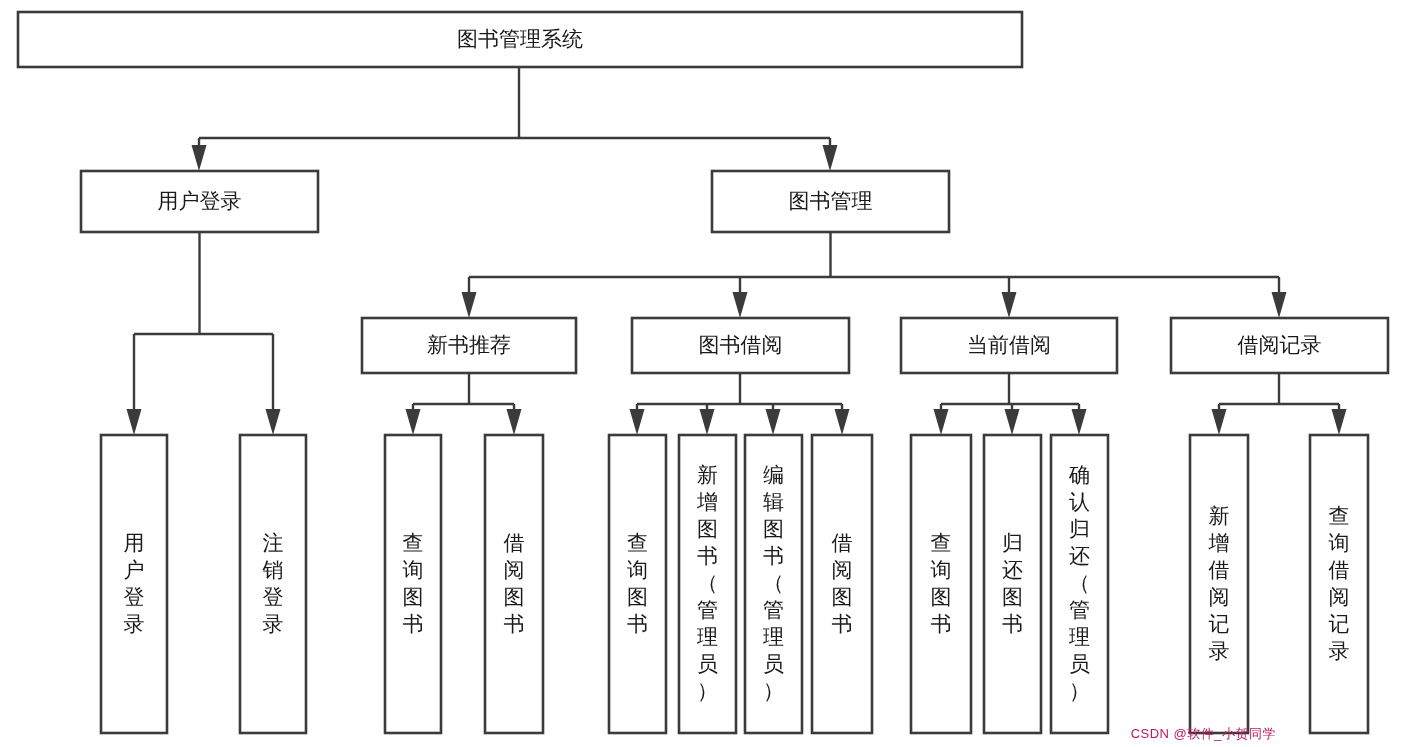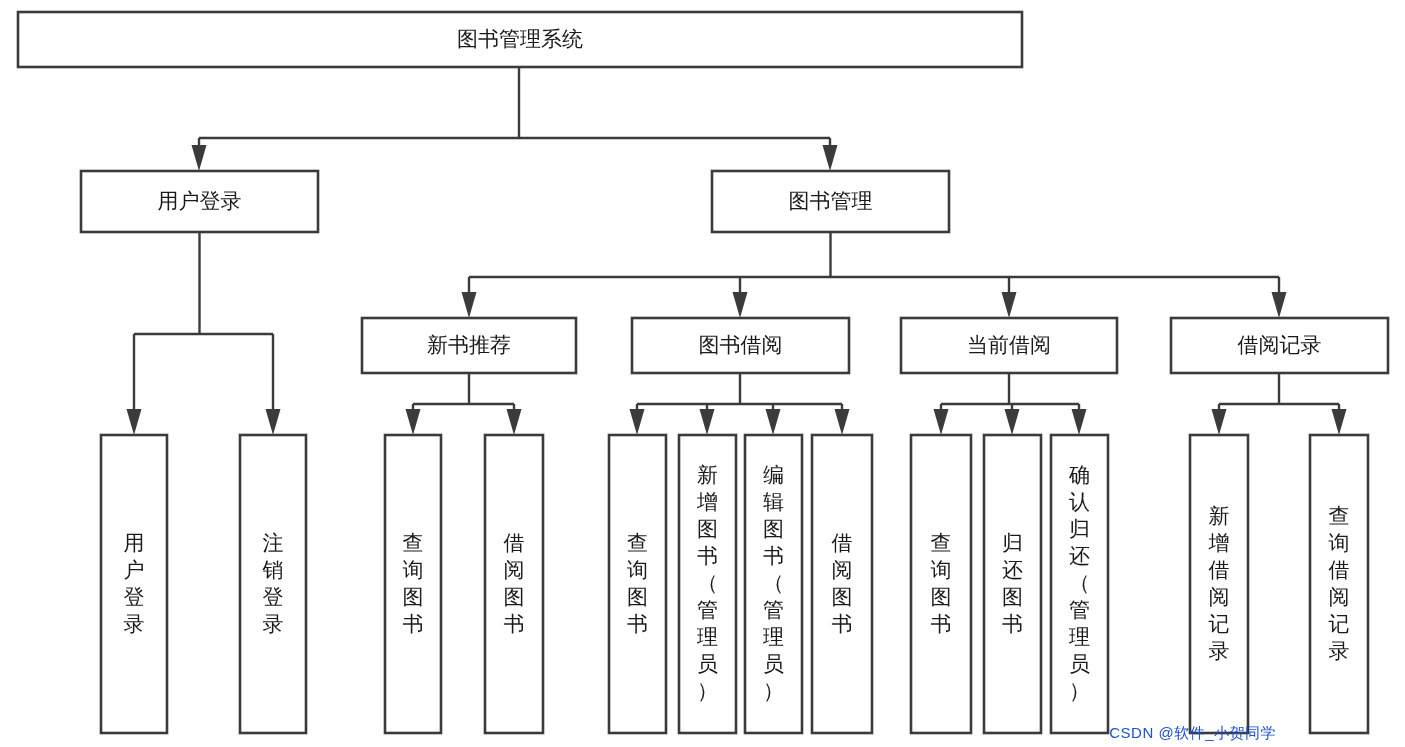--- a/index.html
+++ b/index.html
@@ -51,22 +51,22 @@
     font-family: "Liberation Sans", "DejaVu Sans", sans-serif;
     font-size: 21px;
     fill: #1a1a1a;
     text-anchor: middle;
   }
   .watermark {
     position: absolute;
     right: 8px;
     bottom: 4px;
     font-family: "Liberation Sans", "DejaVu Sans", sans-serif;
-    font-size: 15px;
-    color: #1d4ed8;
+    font-size: 13px;
+    color: #be185d;
     white-space: nowrap;
     letter-spacing: 0.5px;
   }
 </style>
 </head>
 <body>
 
 <div id="chart-root">
   <svg id="flow" viewBox="0 0 1405 747">
     <g id="connector-layer">

